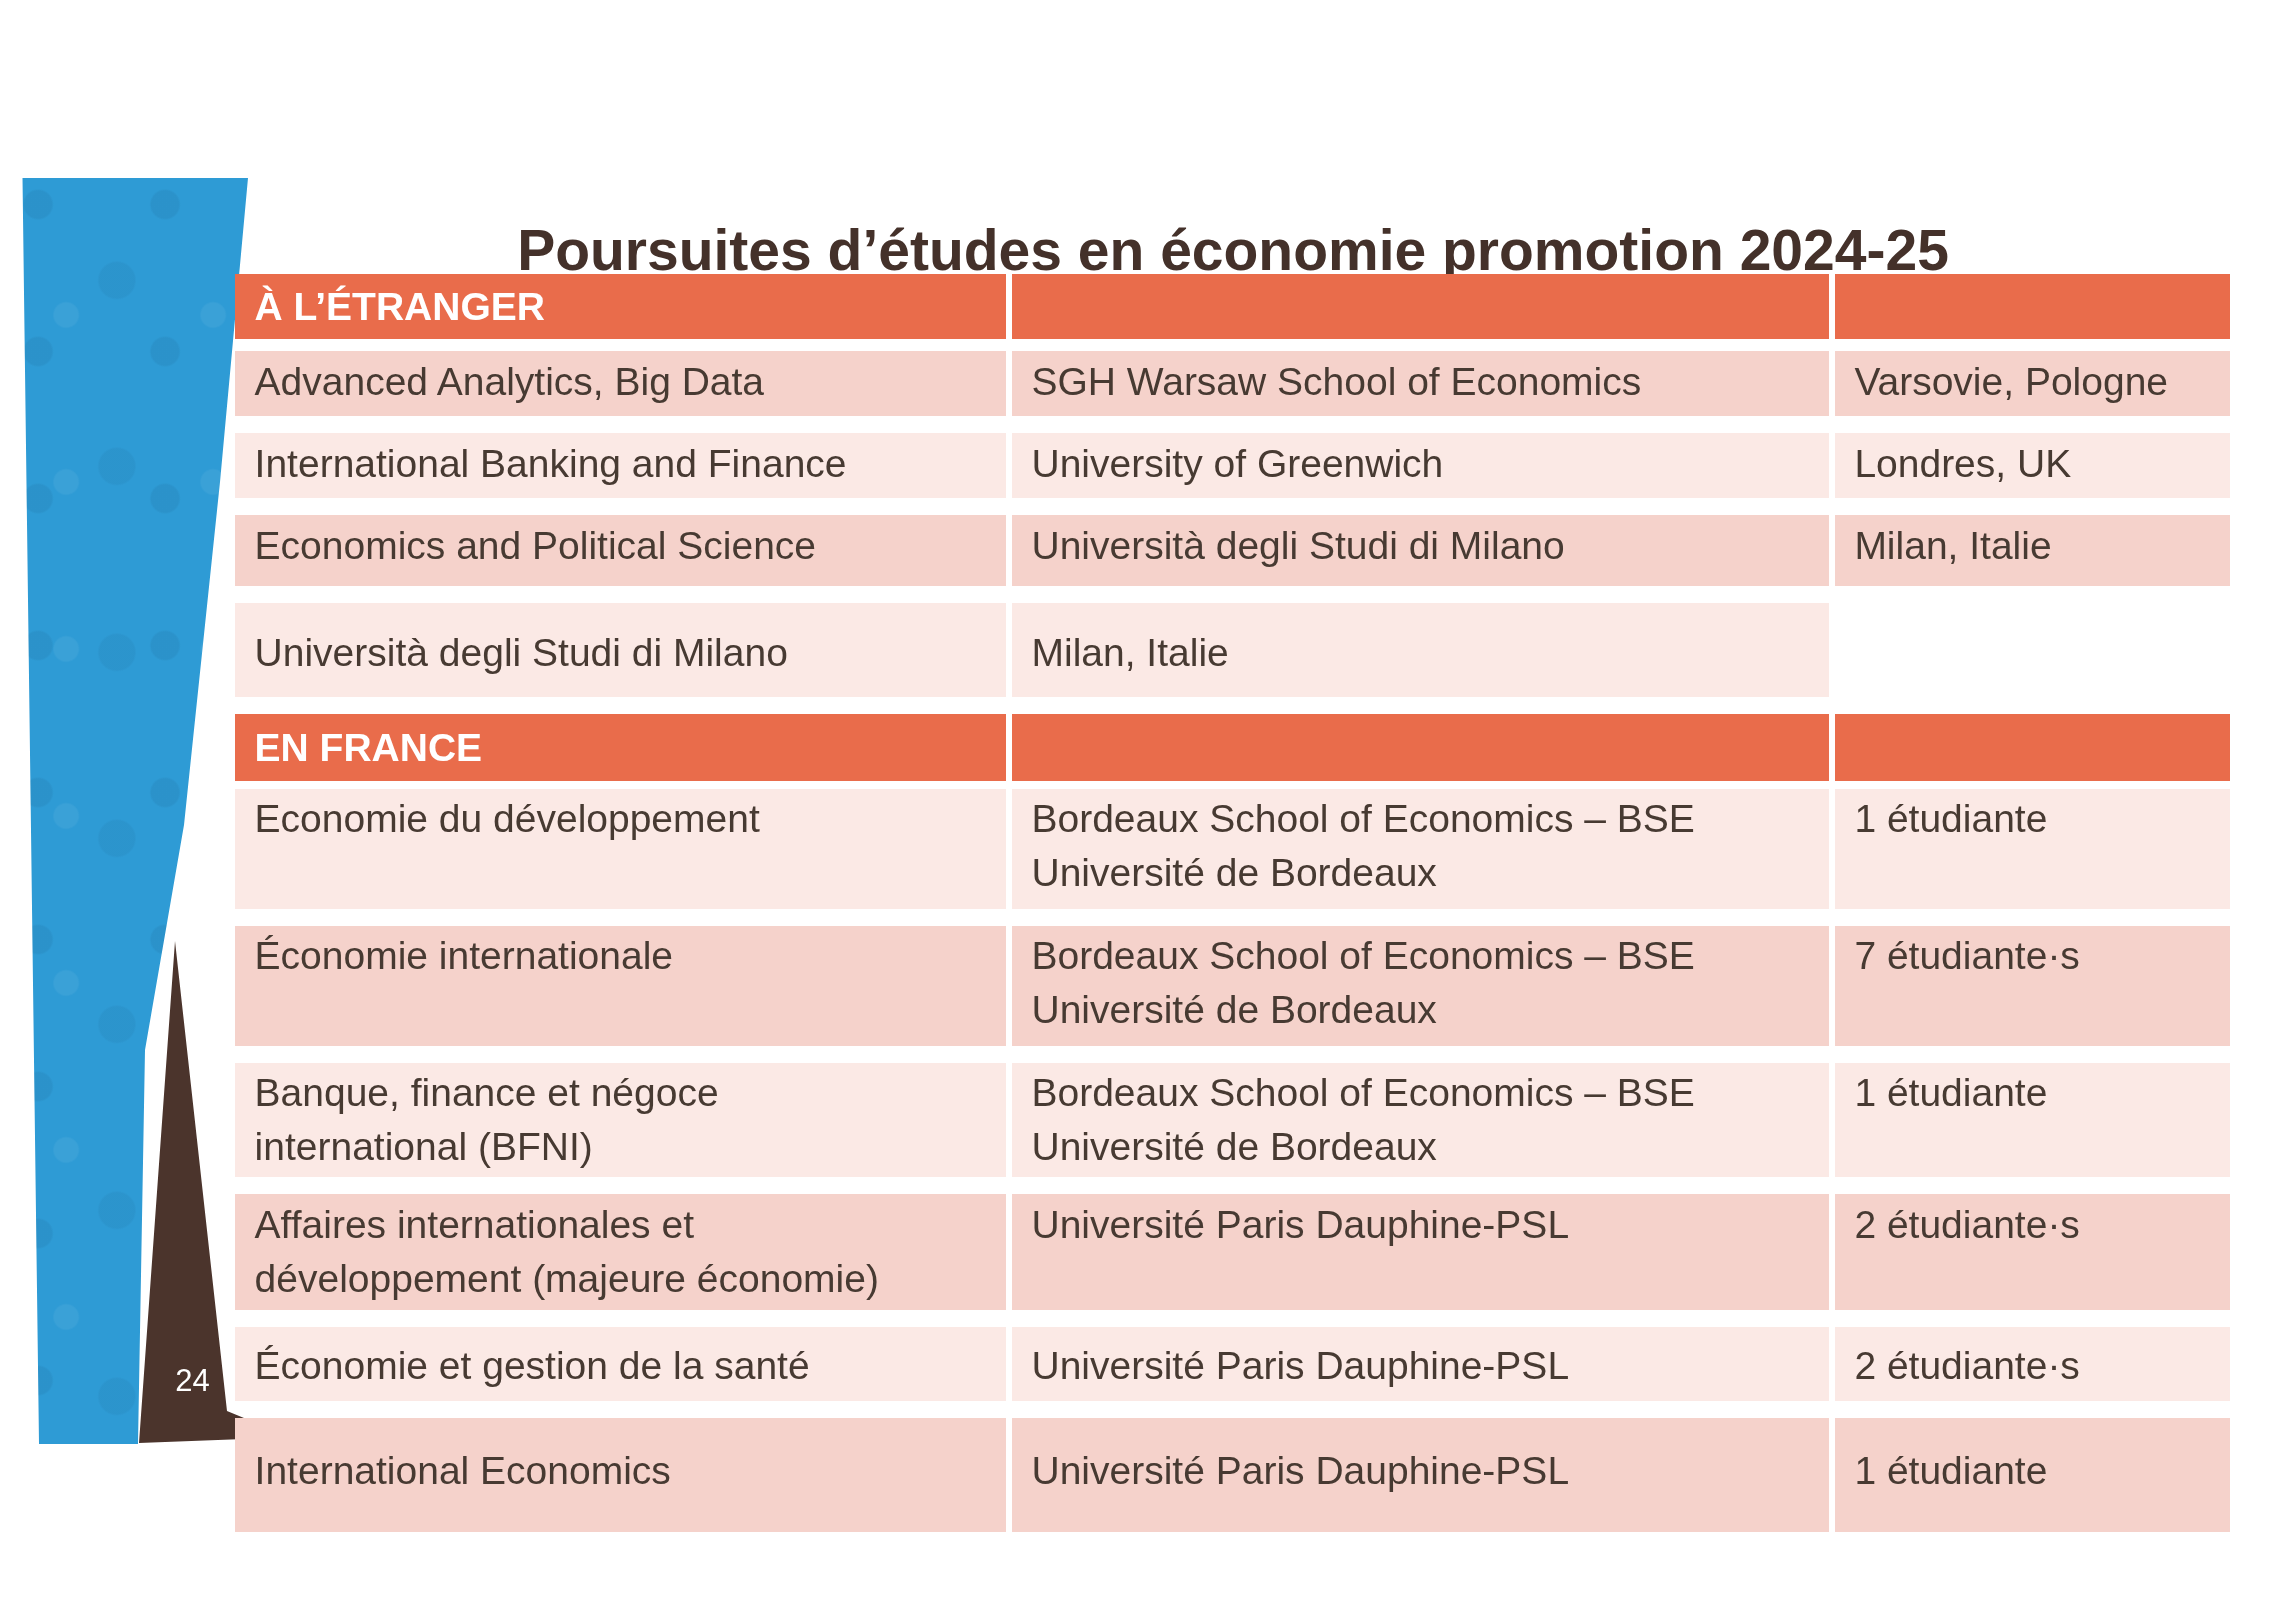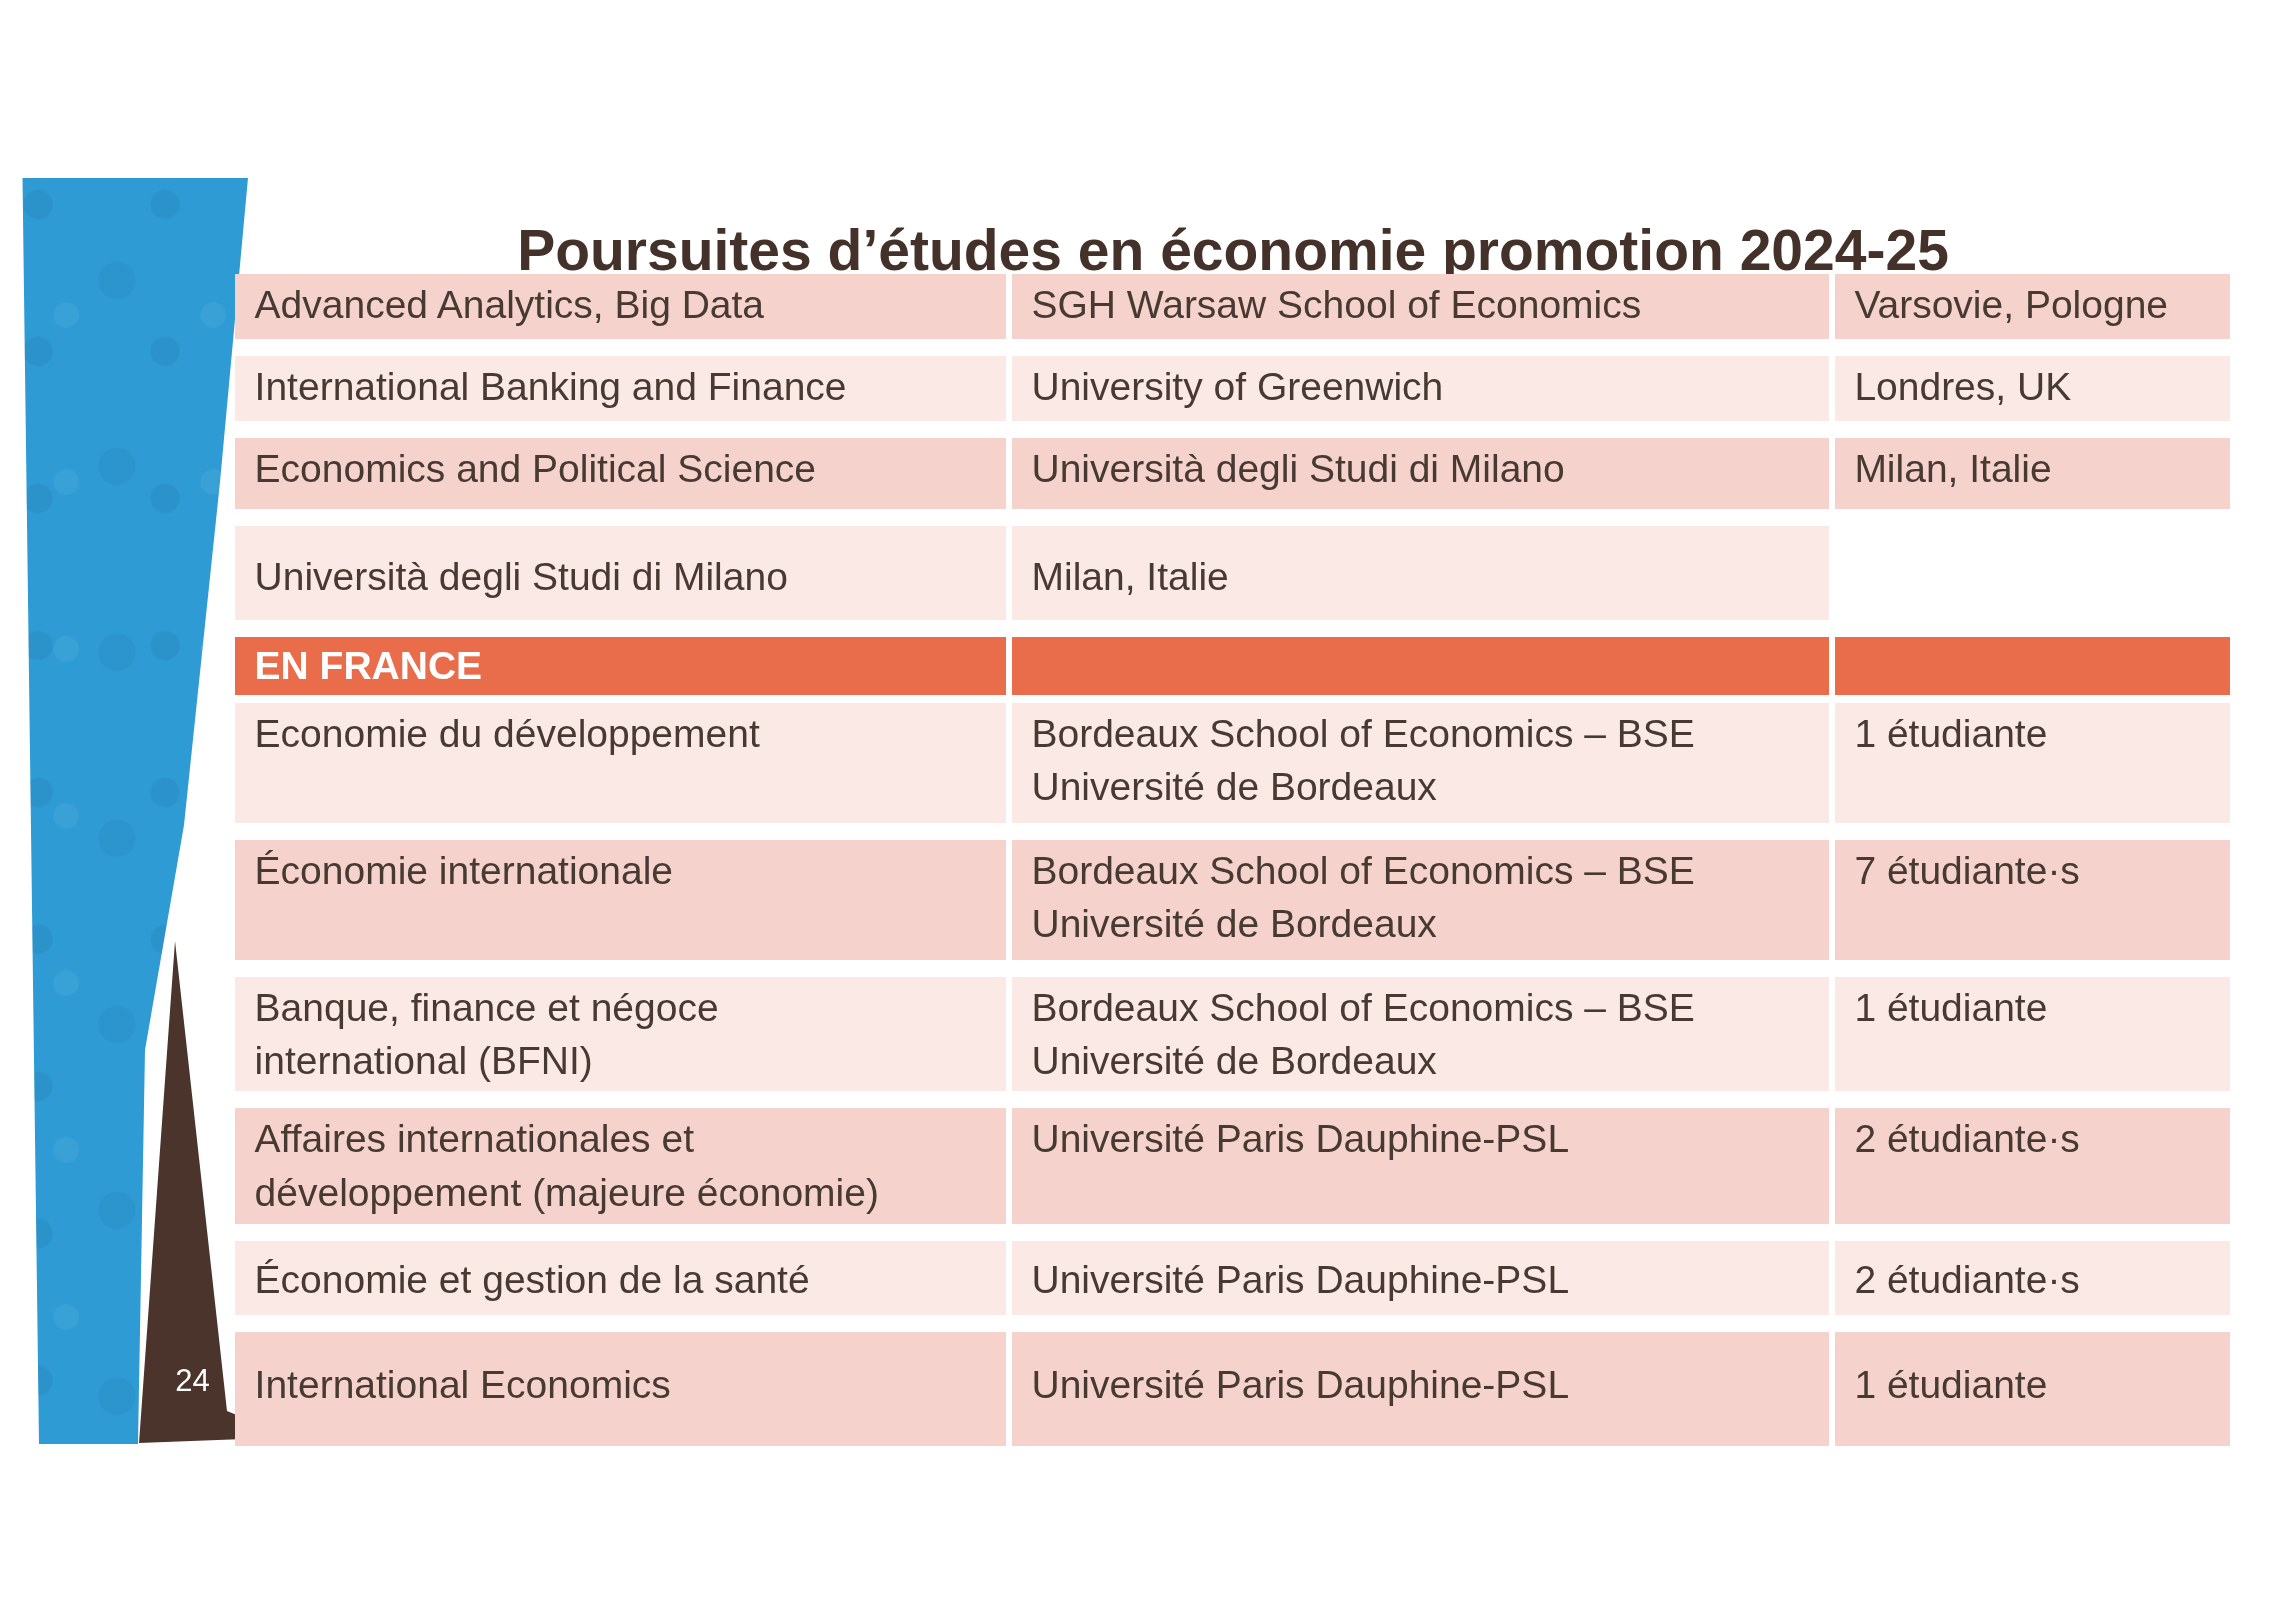--- a/index.html
+++ b/index.html
@@ -44,21 +44,21 @@
     box-sizing:border-box;display:block;
     padding:3.9px 17.6px 3.9px 19.6px;
     font-size:39px;line-height:1.37;color:#473A32;
     white-space:pre-line;
   }
   .sec-hdr .cell{
     background:#E96C4B;display:flex;align-items:center;
     color:#ffffff;font-weight:bold;white-space:nowrap;
   }
   .row-h1 .cell{height:65px;} .row-h1{margin-bottom:11.8px;}
-  .row-h2 .cell{height:58px;} .row-h2{margin-bottom:7.8px;}
+  .row-h2 .cell{height:67px;} .row-h2{margin-bottom:7.8px;}
   .dark  .cell{background:#F5D2CB;}
   .light .cell{background:#FBE9E5;}
   .row-a1 .cell,.row-a2 .cell{min-height:65px;}
   .row-a3 .cell{min-height:71px;}
   .row-a4 .cell{min-height:94px;padding-top:23.5px;}
   .row-f1 .cell,.row-f2 .cell{min-height:120px;}
   .row-f3 .cell{min-height:114px;}
   .row-f4 .cell{min-height:116px;}
   .row-f5 .cell{min-height:74px;padding-top:11.8px;}
   .row-f6 .cell{min-height:114px;padding-top:25.5px;}
@@ -69,20 +69,25 @@
 <div id="slide">
 
   <div class="ribbon-blue"></div>
   <div class="triangle-brown"></div>
   <div class="page-number">24</div>
 
   <div class="slide-title">Poursuites d’études en économie promotion 2024-25</div>
 
   <div class="ptable">
 
+    <div class="trow sec-hdr row-h1">
+      <div class="cell">À L’ÉTRANGER</div>
+      <div class="cell"></div>
+      <div class="cell"></div>
+    </div>
 
     <div class="trow dark row-a1">
       <div class="cell">Advanced Analytics, Big Data</div>
       <div class="cell">SGH Warsaw School of Economics</div>
       <div class="cell">Varsovie, Pologne</div>
     </div>
     <div class="trow light row-a2">
       <div class="cell">International Banking and Finance</div>
       <div class="cell">University of Greenwich</div>
       <div class="cell">Londres, UK</div>

